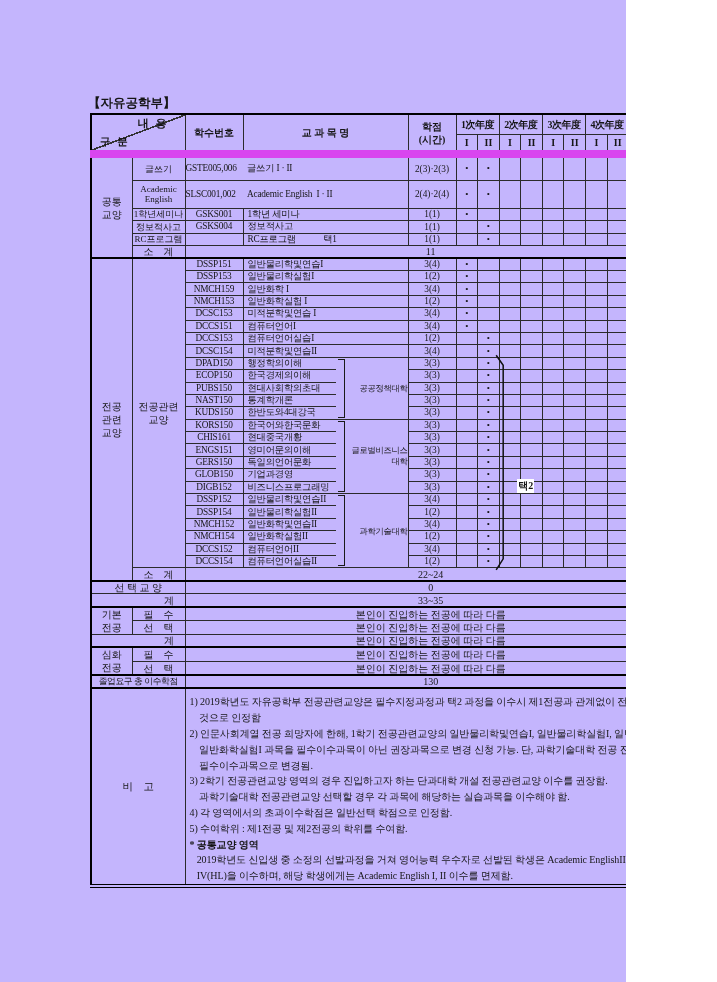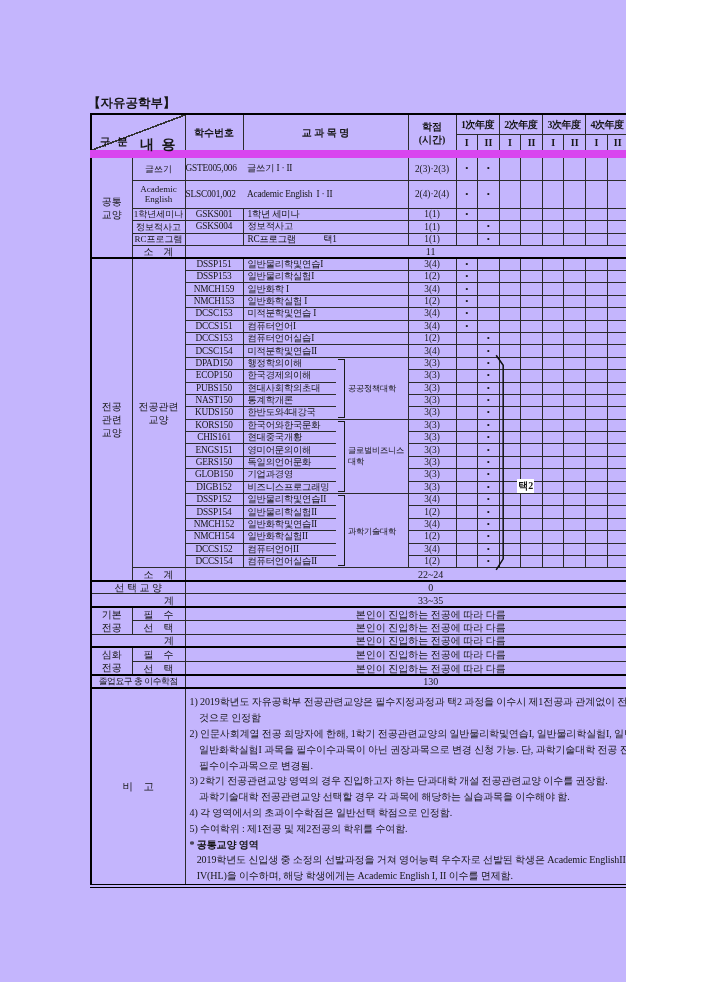--- a/index.html
+++ b/index.html
@@ -21,36 +21,36 @@
     font-size: 10px; line-height: 11px; overflow: visible;
   }
   thead td { font-weight: bold; }
   tr.hh2 td { border-bottom: 2px solid #000; }
   #common-body tr:first-child td { border-top: 8px solid #d946ef; }
   tr.thick-top td { border-top: 2px solid #000; }
 
   .diag { position: relative;
     background: linear-gradient(to bottom right, transparent calc(50% - 0.8px),
       #333 calc(50% - 0.8px) calc(50% + 0.8px), transparent calc(50% + 0.8px)); }
-  .dt { position: absolute; top: 3px; right: 7px; font-size: 14px; letter-spacing: 2px; margin-top: 21px; }
+  .dt { position: absolute; top: 3px; right: 16px; font-size: 11px; letter-spacing: 2px; }
   .db { position: absolute; bottom: 3px; left: 8px; font-size: 10.5px; letter-spacing: 2px; }
   .yr { font-size: 10px; letter-spacing: -0.5px; }
   .sem-h { font-size: 10px; }
   .pre { white-space: pre-line; line-height: 13px; }
   .group { font-size: 10px; }
   .cat { font-size: 9px; line-height: 10px; white-space: pre-line; }
   .code { font-size: 9.3px; letter-spacing: -0.2px; }
   .code.no-r { text-align: left; padding-left: 0; }
   .name { text-align: left; padding-left: 4px; font-size: 9.3px; white-space: pre; letter-spacing: -0.2px; }
   .credit { font-size: 9.3px; }
   .wrap { white-space: normal; word-break: break-all; line-height: 10px; }
   .sem { font-size: 9px; }
   .no-r { border-right: none; }
   .no-l { border-left: none; margin-left: 19px; }
-  .annot { border-left: none; position: relative; text-align: left; }
+  .annot { border-left: none; position: relative; text-align: right; }
   .gbracket { position: absolute; left: 2px; top: 1px; bottom: 1px; width: 7px;
     border: 1.5px solid #1a1a1a; border-left: none; }
   .gcollege { font-size: 8.3px; letter-spacing: -0.3px; padding-left: 12px; display: inline-block; }
   .subl { font-size: 10px; }
   .subv, .sumv { font-size: 10px; padding-left: 48px; }
   .suml { font-size: 10px; }
   .gyelabel { text-align: left; padding-left: 72px; }
   .gradl { font-size: 8.8px; letter-spacing: -0.4px; }
   .rem-label { font-size: 10.5px; }
   .remarks { text-align: left; vertical-align: top; border-right: none; padding: 5px 0 0 4px; }

